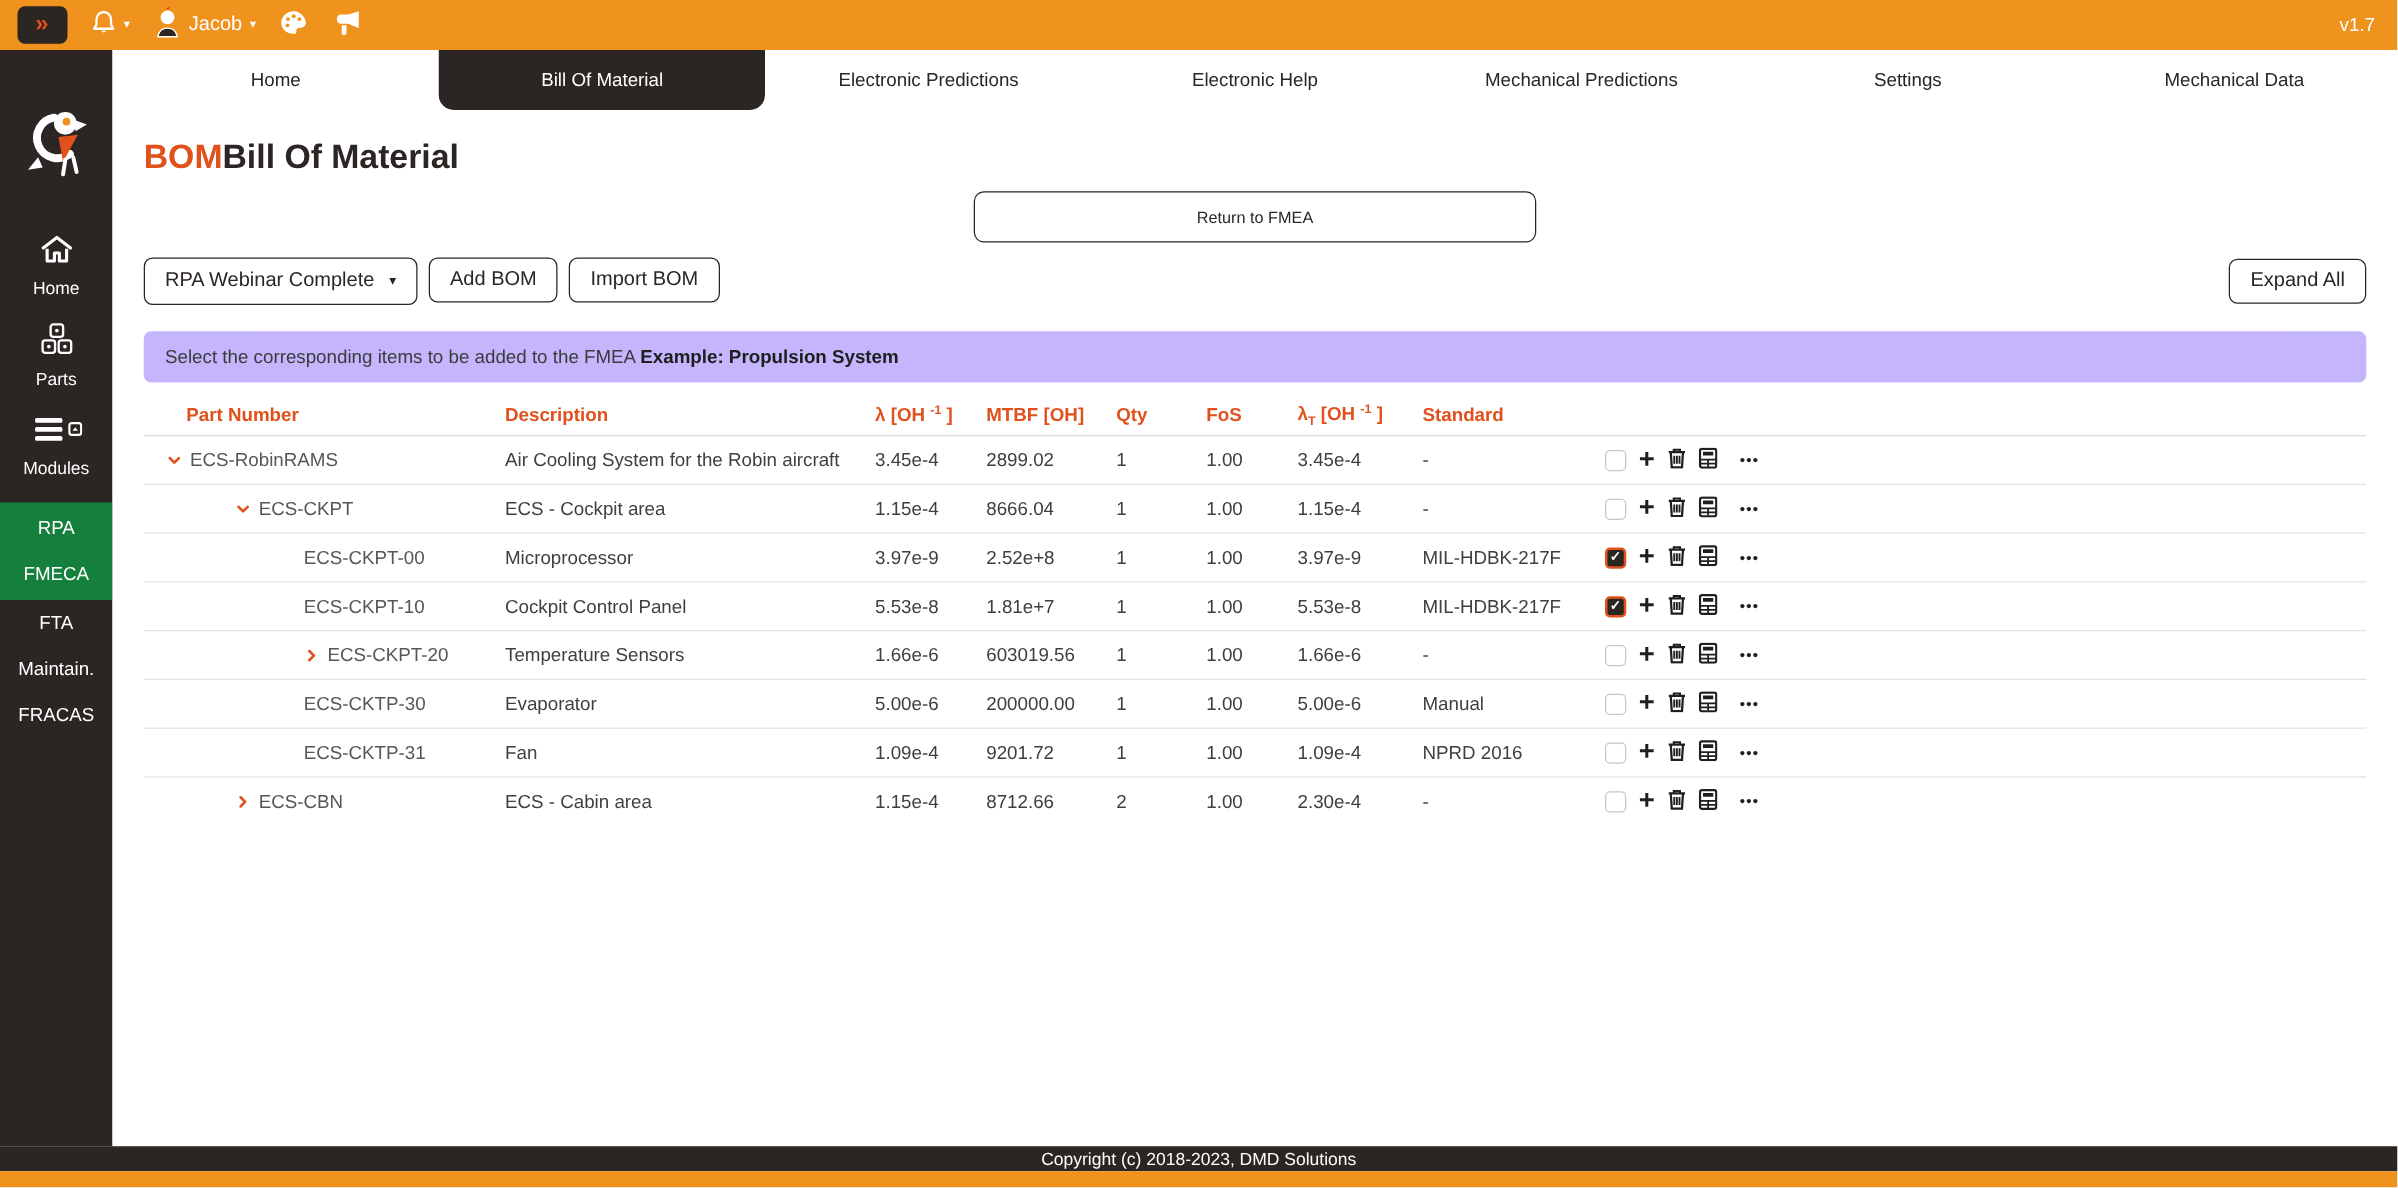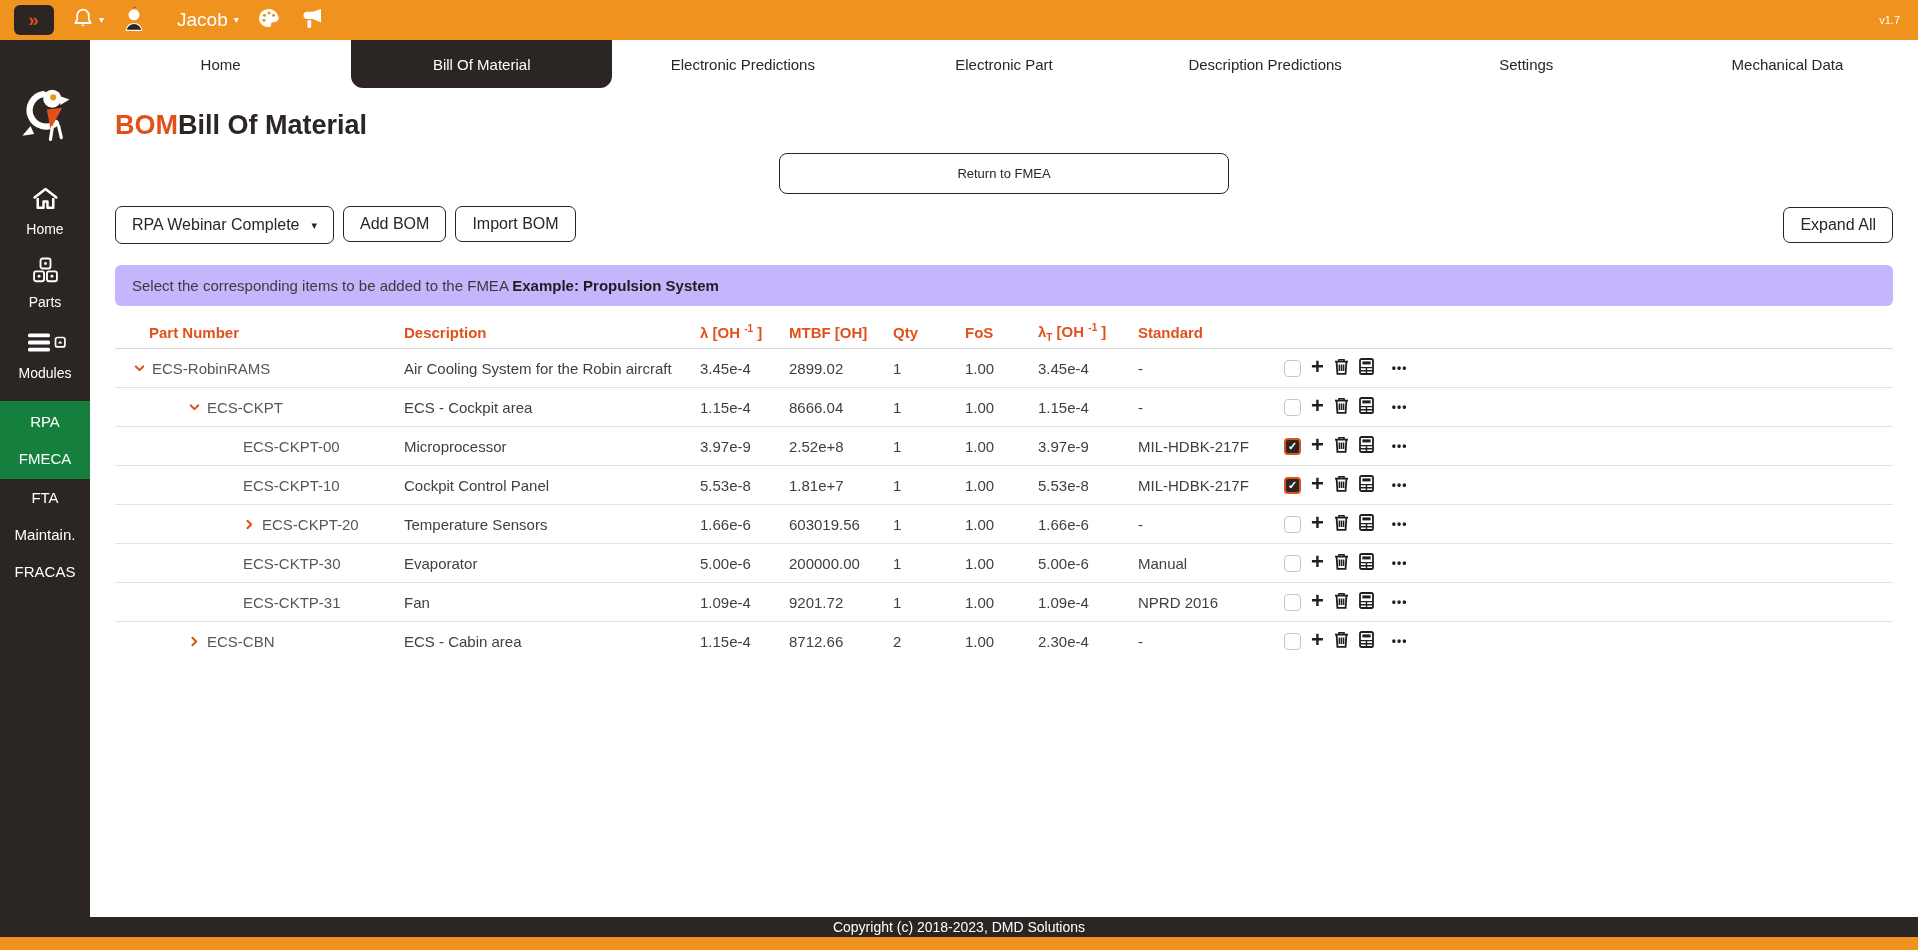--- a/index.html
+++ b/index.html
@@ -8,22 +8,22 @@
 
   
   .topbar{height:40px;background:#F0921E;display:flex;align-items:center;
     justify-content:space-between;padding:0 18px 0 14px;flex:0 0 auto;}
   .tb-left{display:flex;align-items:center;gap:19px;}
   .expand-btn{background:#2B2523;border:none;border-radius:6px;width:40px;height:30px;
     color:#E0511C;font-size:19px;font-weight:700;display:flex;align-items:center;
     justify-content:center;cursor:pointer;letter-spacing:1px;font-family:inherit;}
   .tb-item{display:flex;align-items:center;gap:6px;color:#fff;cursor:pointer;}
   .caret{font-size:10px;line-height:1;}
-  .user-name{font-size:19px;margin-left:26px;}
-  .tb-version{color:#fff;font-size:11px;}
+  .user-name{font-size:16px;}
+  .tb-version{color:#fff;font-size:15px;}
 
   
   .bodyrow{display:flex;flex:1 1 auto;min-height:0;}
   .sidebar{width:90px;background:#2B2523;color:#fff;display:flex;flex-direction:column;
     align-items:center;flex:0 0 auto;}
   .logo{margin:44px 0 36px;cursor:pointer;}
   .side-item{display:flex;flex-direction:column;align-items:center;gap:7px;
     margin-bottom:20px;font-size:14px;cursor:pointer;width:100%;}
   .module-block{background:#15803d;width:100%;padding:2px 0;}
   .mod-item{height:37px;line-height:37px;text-align:center;font-size:15px;cursor:pointer;color:#fff;}
@@ -195,22 +195,22 @@
           <div class="mod-item">Maintain.</div>
           <div class="mod-item">FRACAS</div>
         </div>
     </aside>
 
     <main class="main">
       <div class="tabs" id="tabs">
           <div class="tab">Home</div>
           <div class="tab active">Bill Of Material</div>
           <div class="tab">Electronic Predictions</div>
-          <div class="tab">Electronic Part</div>
-          <div class="tab">Description Predictions</div>
+          <div class="tab">Electronic Help</div>
+          <div class="tab">Mechanical Predictions</div>
           <div class="tab">Settings</div>
           <div class="tab">Mechanical Data</div>
         </div>
 
       <div class="content">
         <div class="page-title">
           <span class="bom-badge">BOM</span>
           <span>Bill Of Material</span>
         </div>
 

